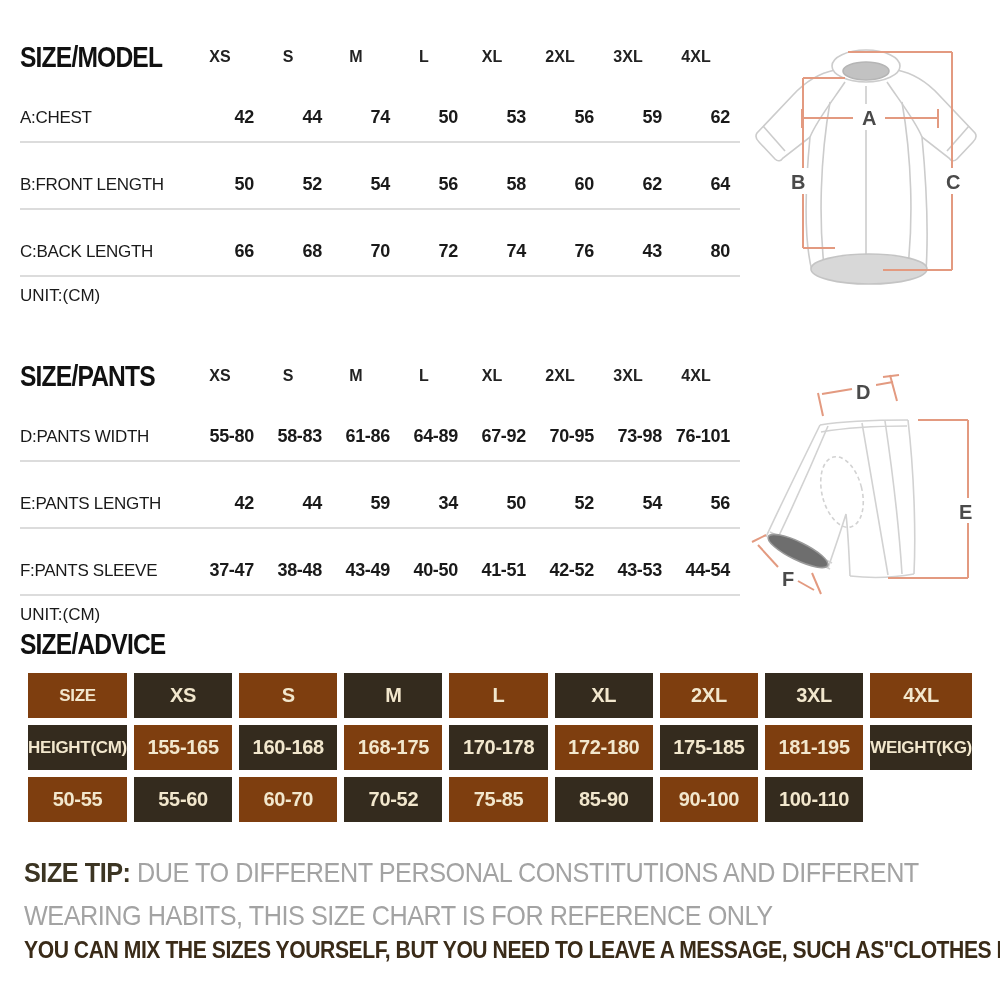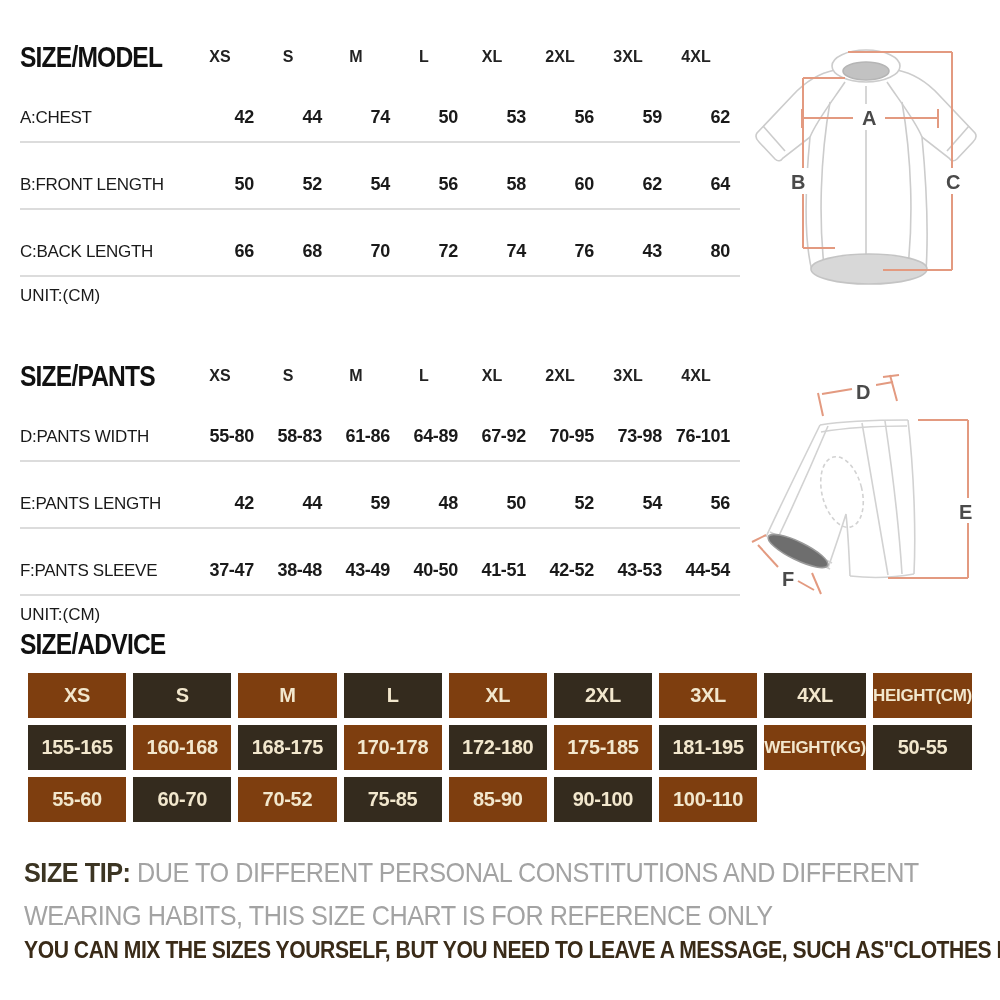--- a/index.html
+++ b/index.html
@@ -114,21 +114,21 @@
     <div class="val">67-92</div>
     <div class="val">70-95</div>
     <div class="val">73-98</div>
     <div class="val">76-101</div>
   </div>
   <div class="trow drow">
     <div class="rlabel">E:PANTS LENGTH</div>
     <div class="val">42</div>
     <div class="val">44</div>
     <div class="val">59</div>
-    <div class="val">48</div>
+    <div class="val">34</div>
     <div class="val">50</div>
     <div class="val">52</div>
     <div class="val">54</div>
     <div class="val">56</div>
   </div>
   <div class="trow drow">
     <div class="rlabel">F:PANTS SLEEVE</div>
     <div class="val">37-47</div>
     <div class="val">38-48</div>
     <div class="val">43-49</div>
@@ -213,20 +213,21 @@
   <rect x="214" y="146" width="22" height="25" fill="#ffffff"></rect>
   <text class="mlabel" x="114" y="47">D</text>
   <text class="mlabel" x="217" y="167">E</text>
   <text class="mlabel" x="40" y="234">F</text>
 </svg>
 </div>
 
 <div id="sec-advice">
   <div><span class="sec-title">SIZE/ADVICE</span></div>
   <div class="advice-grid">
+    <div class="acell lab">SIZE</div>
     <div class="acell">XS</div>
     <div class="acell">S</div>
     <div class="acell">M</div>
     <div class="acell">L</div>
     <div class="acell">XL</div>
     <div class="acell">2XL</div>
     <div class="acell">3XL</div>
     <div class="acell">4XL</div>
 
     <div class="acell lab">HEIGHT(CM)</div>

